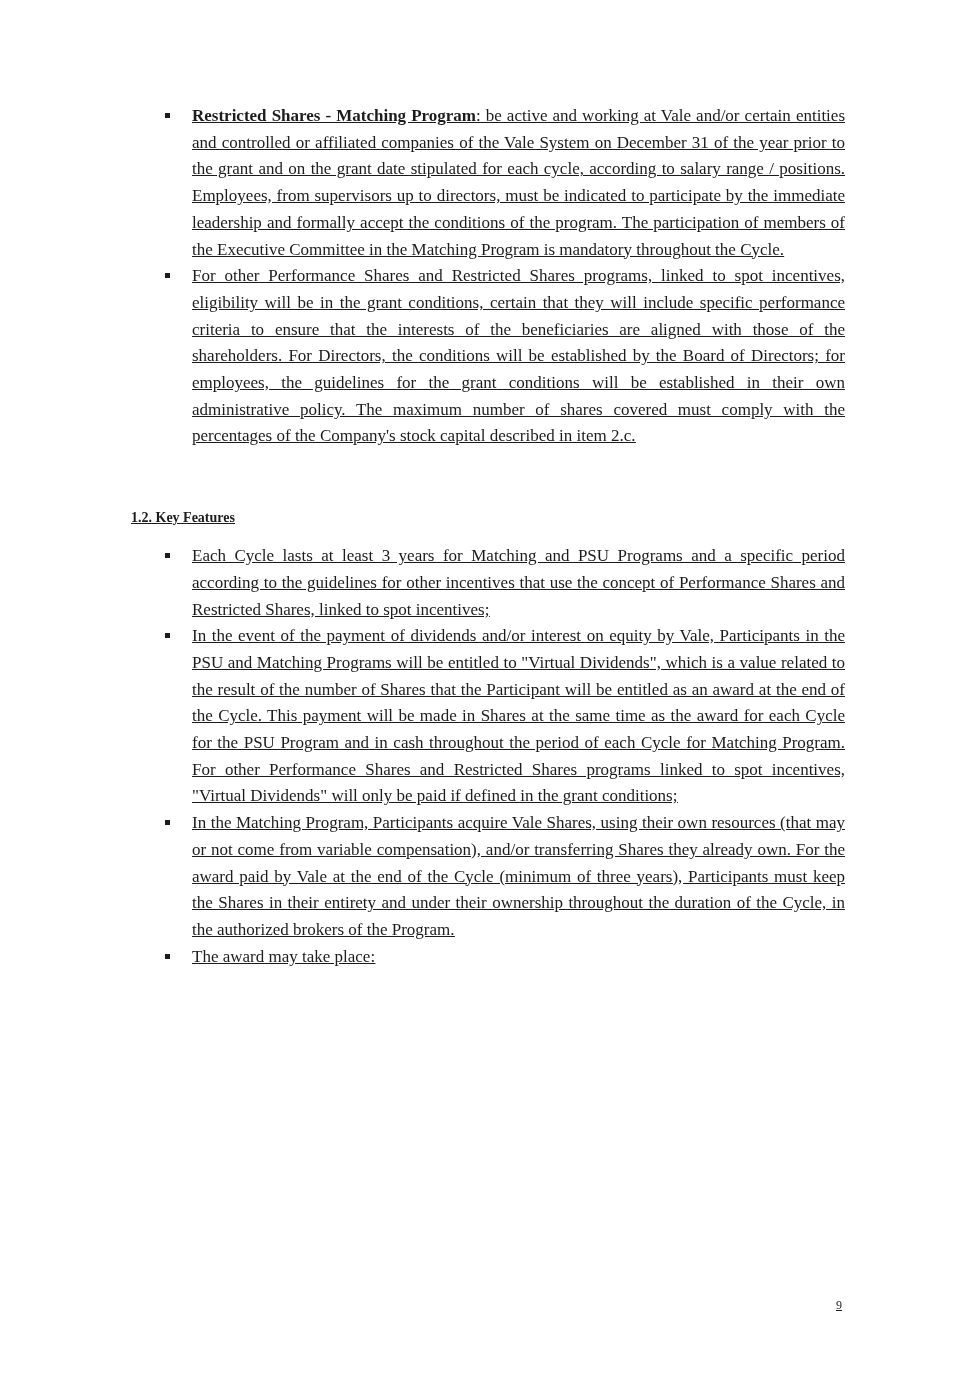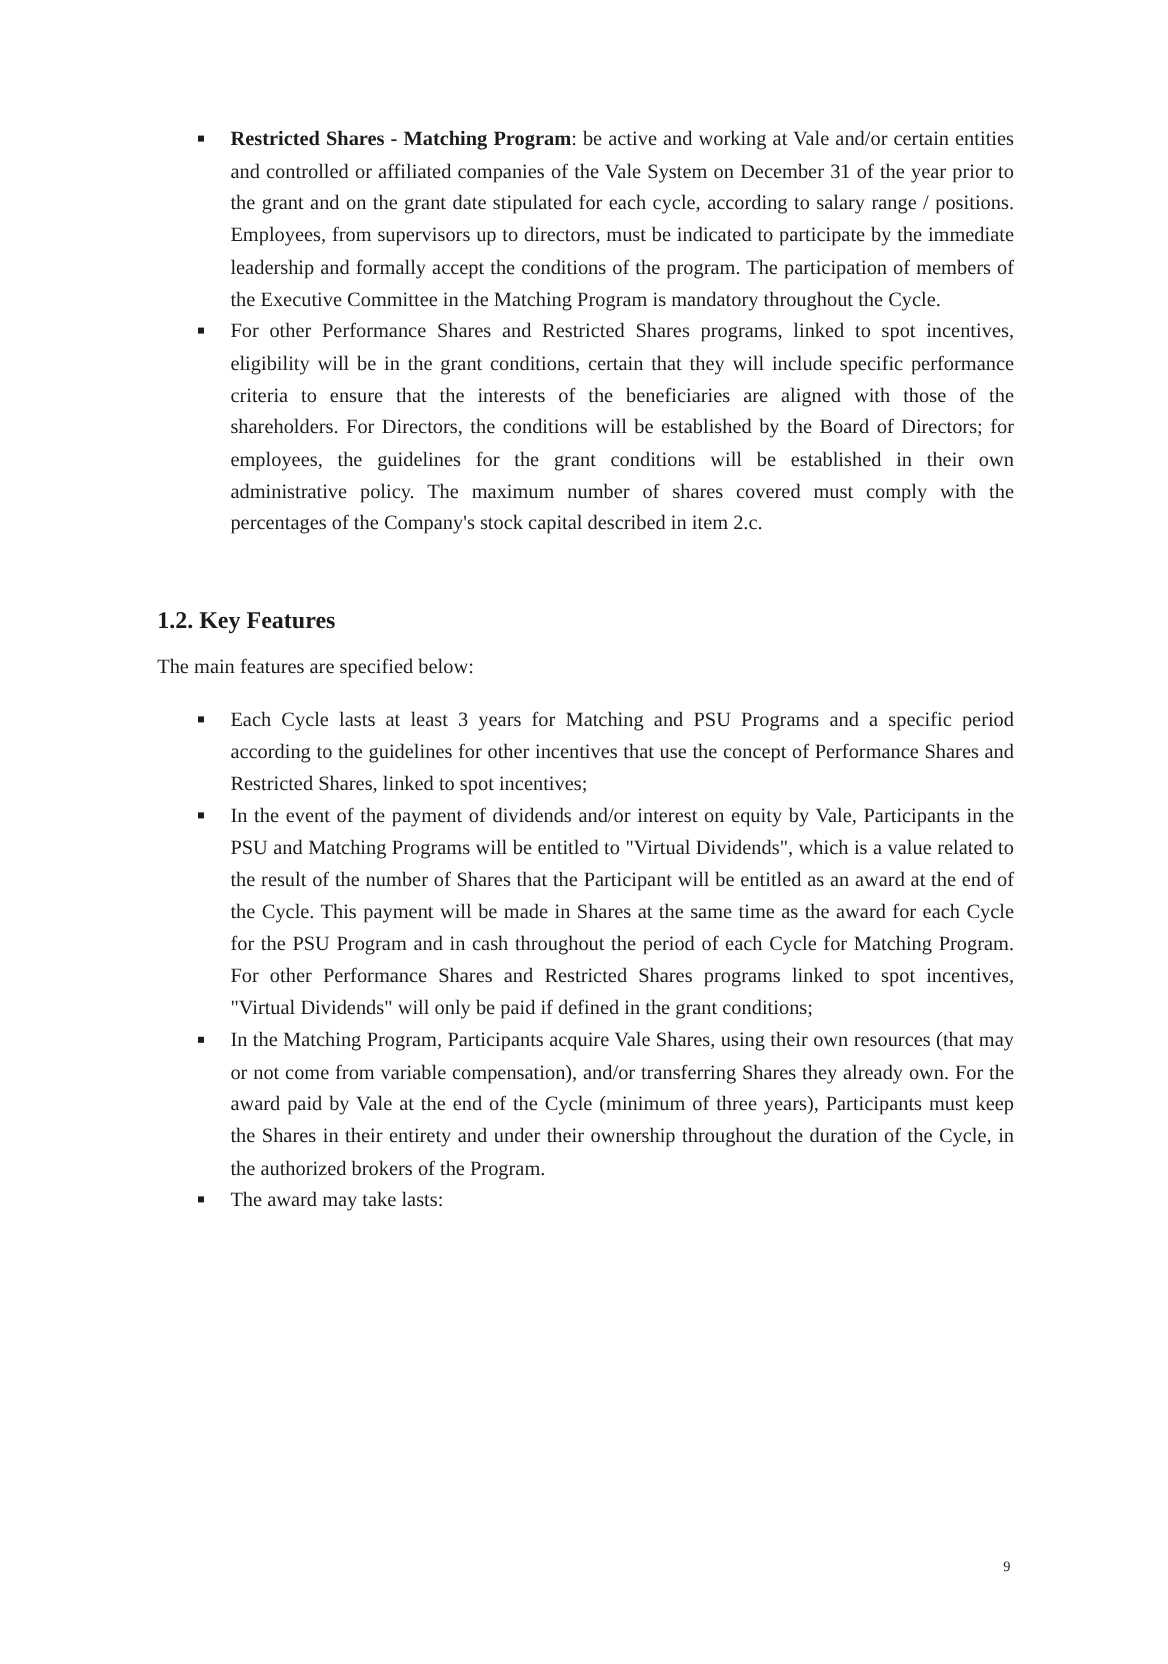--- a/index.html
+++ b/index.html
@@ -1,15 +1,15 @@
 <!DOCTYPE html>
 <html><head>
 <meta charset="utf-8">
 <style>
-  * { margin: 0; padding: 0; box-sizing: border-box; }
+  * { margin: 0; padding: 0; box-sizing: border-box; text-decoration: underline; }
   html, body { background: #ffffff; }
   body {
     width: 973px;
     height: 1387px;
     position: relative;
     font-family: "Liberation Serif", serif;
     color: #1c1c1c;
   }
   .page {
     position: absolute;
@@ -36,21 +36,21 @@
   .bullet-marker {
     position: absolute;
     left: 34px;
     top: 10px;
     width: 5px;
     height: 5px;
     background: #1c1c1c;
   }
   .lead-bold { font-weight: bold; }
   .section-heading {
-    font-size: 20px;
+    font-size: 14px;
     line-height: 27px;
     font-weight: bold;
     margin-top: 54px;
     margin-bottom: 12px;
     text-align: left;
   }
   .intro-paragraph {
     font-size: 17px;
     line-height: 26.7px;
     margin-bottom: 17px;
@@ -77,37 +77,36 @@
         <span class="lead-bold">Restricted Shares - Matching Program</span><span>: be active and working at Vale and/or certain entities and controlled or affiliated companies of the Vale System on December 31 of the year prior to the grant and on the grant date stipulated for each cycle, according to salary range / positions. Employees, from supervisors up to directors, must be indicated to participate by the immediate leadership and formally accept the conditions of the program. The participation of members of the Executive Committee in the Matching Program is mandatory throughout the Cycle.</span>
       </li>
       <li class="bullet-item">
         <span class="bullet-marker"></span>
         <span>For other Performance Shares and Restricted Shares programs, linked to spot incentives, eligibility will be in the grant conditions, certain that they will include specific performance criteria to ensure that the interests of the beneficiaries are aligned with those of the shareholders. For Directors, the conditions will be established by the Board of Directors; for employees, the guidelines for the grant conditions will be established in their own administrative policy. The maximum number of shares covered must comply with the percentages of the Company's stock capital described in item 2.c.</span>
       </li>
     </ul>
 
     <h2 class="section-heading">1.2. Key Features</h2>
 
-    <p class="intro-paragraph">The main features are specified below:</p>
 
     <ul class="bullet-list">
       <li class="bullet-item">
         <span class="bullet-marker"></span>
         <span>Each Cycle lasts at least 3 years for Matching and PSU Programs and a specific period according to the guidelines for other incentives that use the concept of Performance Shares and Restricted Shares, linked to spot incentives;</span>
       </li>
       <li class="bullet-item">
         <span class="bullet-marker"></span>
         <span>In the event of the payment of dividends and/or interest on equity by Vale, Participants in the PSU and Matching Programs will be entitled to "Virtual Dividends", which is a value related to the result of the number of Shares that the Participant will be entitled as an award at the end of the Cycle. This payment will be made in Shares at the same time as the award for each Cycle for the PSU Program and in cash throughout the period of each Cycle for Matching Program. For other Performance Shares and Restricted Shares programs linked to spot incentives, "Virtual Dividends" will only be paid if defined in the grant conditions;</span>
       </li>
       <li class="bullet-item">
         <span class="bullet-marker"></span>
         <span>In the Matching Program, Participants acquire Vale Shares, using their own resources (that may or not come from variable compensation), and/or transferring Shares they already own. For the award paid by Vale at the end of the Cycle (minimum of three years), Participants must keep the Shares in their entirety and under their ownership throughout the duration of the Cycle, in the authorized brokers of the Program.</span>
       </li>
       <li class="bullet-item">
         <span class="bullet-marker"></span>
-        <span>The award may take lasts:</span>
+        <span>The award may take place:</span>
       </li>
     </ul>
 
   </div>
 
   <div class="page-number">9</div>
 </div>
 
 </body></html>

